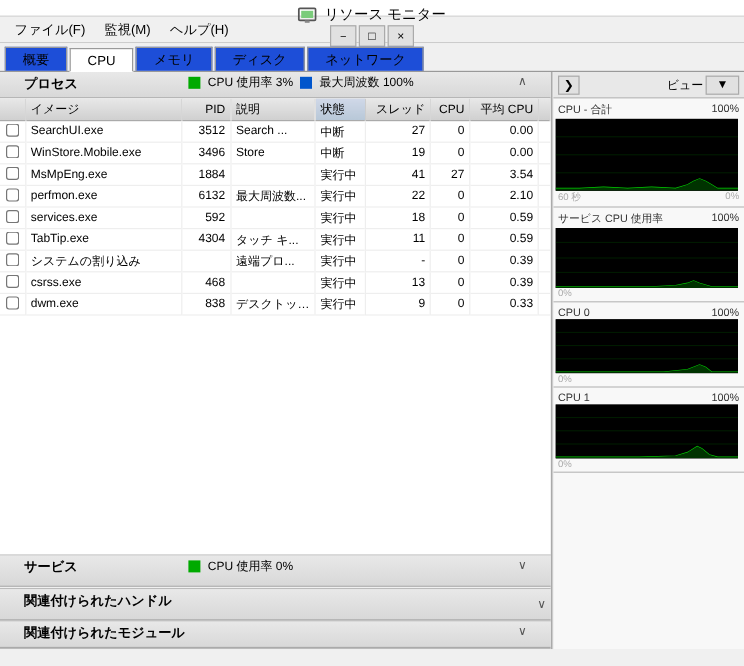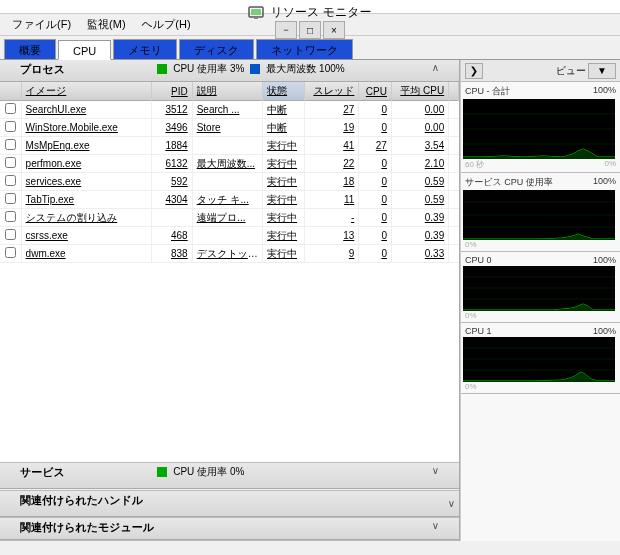--- a/index.html
+++ b/index.html
@@ -158,21 +158,20 @@
     .process-table-container {
       flex: 1;
       overflow-y: auto;
       overflow-x: hidden;
       background: #fff;
     }
     table {
       width: 100%;
       border-collapse: collapse;
       font-size: 10px;
-      text-decoration: underline;
     }
     thead tr {
       background: linear-gradient(to bottom, #e8e8e8, #d0d0d0);
       border-bottom: 1px solid #aaa;
       position: sticky;
       top: 0;
     }
     thead th {
       padding: 2px 4px;
       text-align: left;

